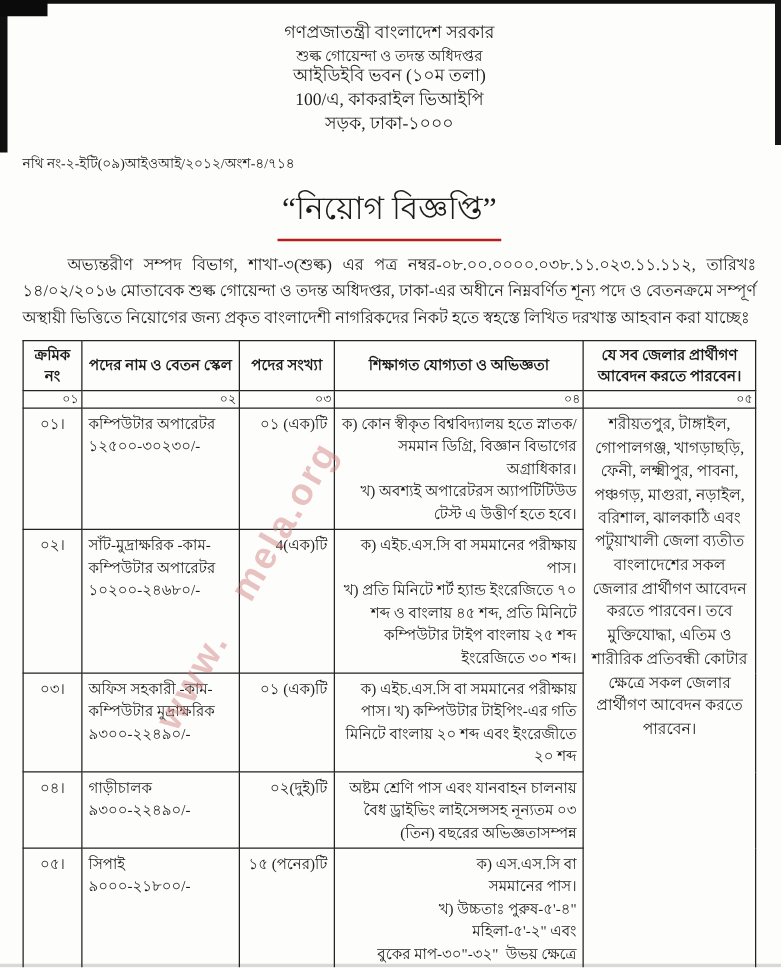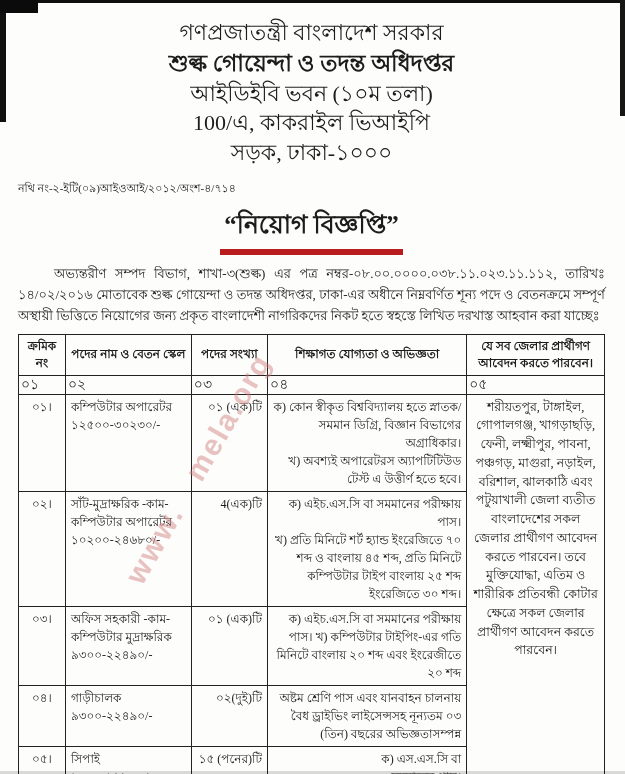--- a/index.html
+++ b/index.html
@@ -36,33 +36,33 @@
     opacity: 0.45;
     white-space: nowrap;
     pointer-events: none;
     z-index: 3;
   }
   .watermark .wm-gap { display:inline-block; width:34px; }
 
   .content { position: relative; z-index: 2; padding: 14px 20px 0 18px; }
 
   .doc-header { text-align: center; line-height: 1.35; margin-top: 4px; }
-  .doc-header .h-line  { font-size: 22px; }
-  .doc-header .h-bold  { font-size: 23px; font-weight: bold; }
+  .doc-header .h-line  { font-size: 14px; }
+  .doc-header .h-bold  { font-size: 12px; font-weight: normal; }
 
   .ref-row {
     display: flex; justify-content: space-between;
     font-size: 11px; margin-top: 12px;
   }
 
   .title-wrap { text-align: center; margin-top: 6px; }
   .doc-title {
     display: inline-block;
-    font-size: 25px; font-weight: bold;
-    border-bottom: 6px solid #b91c1c;
+    font-size: 25px; font-weight: normal;
+    border-bottom: 2px solid #b91c1c;
     padding: 0 4px 1px 4px;
   }
 
   .intro {
     margin-top: 8px;
     font-size: 13px;
     line-height: 1.62;
     text-align: justify;
     text-indent: 36px;
   }
@@ -80,21 +80,21 @@
     vertical-align: top;
     line-height: 1.5;
   }
   col.c-sl   { width: 8%; }
   col.c-post { width: 21.5%; }
   col.c-num  { width: 13%; }
   col.c-qual { width: 34%; }
   col.c-dist { width: 23.5%; }
 
   table.jobs th { font-weight: bold; text-align: center; vertical-align: middle; line-height: 1.4; }
-  tr.num-row td { text-align: left; font-size: 14px; padding: 0 2px; line-height: 1.3; }
+  tr.num-row td { text-align: right; font-size: 10px; padding: 0 2px; line-height: 1.3; }
 
   td.cell-sl   { text-align: center; }
   td.cell-post { white-space: pre-wrap; line-height: 1.9; }
   td.cell-num  { text-align: right; }
   td.cell-qual { white-space: pre-wrap; text-align: right; line-height: 1.55; }
   td.cell-dist { text-align: center; line-height: 1.78; font-size: 12.5px; padding-top: 6px; }
 
   tr.r1 { height: 70px; margin-left: 15px; }
   tr.r2 { height: 88px; }
   tr.r3 { height: 60px; }

